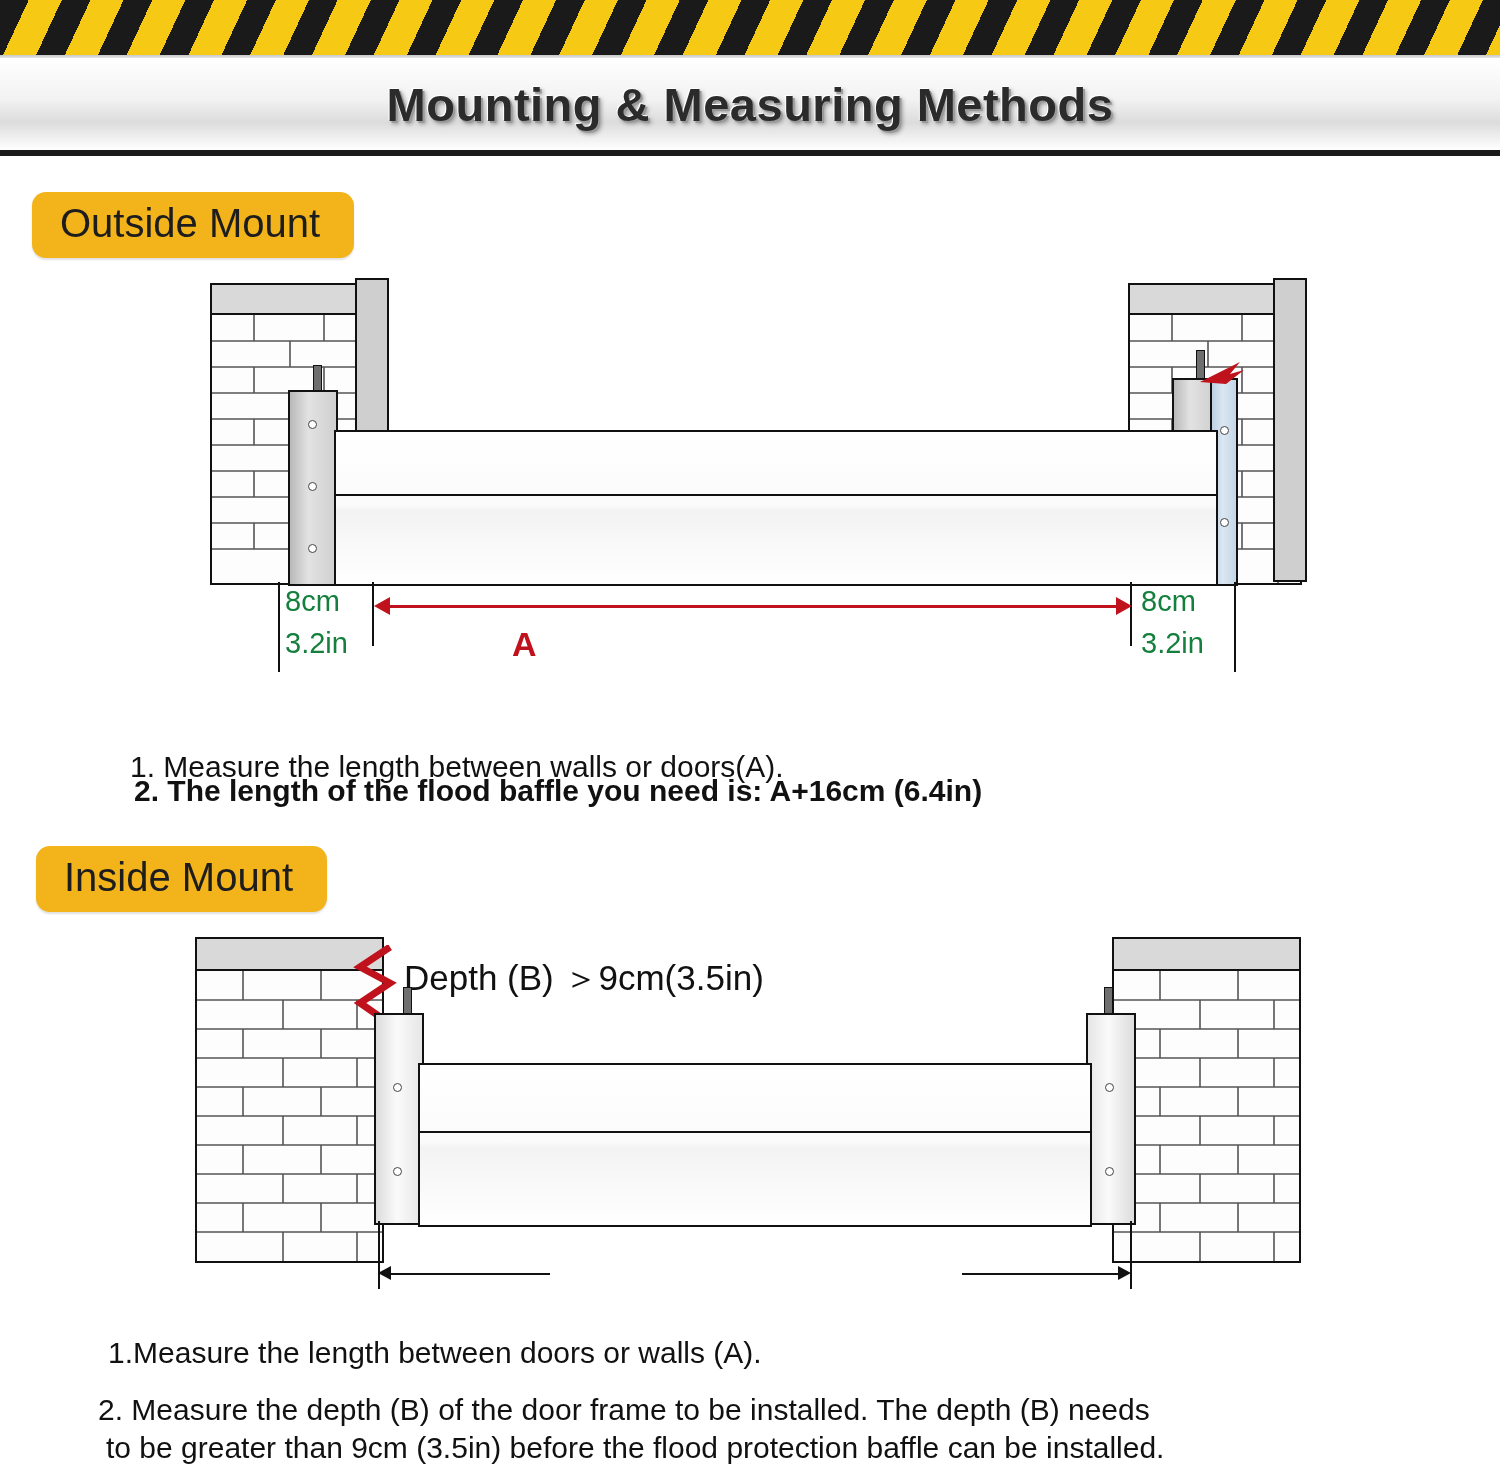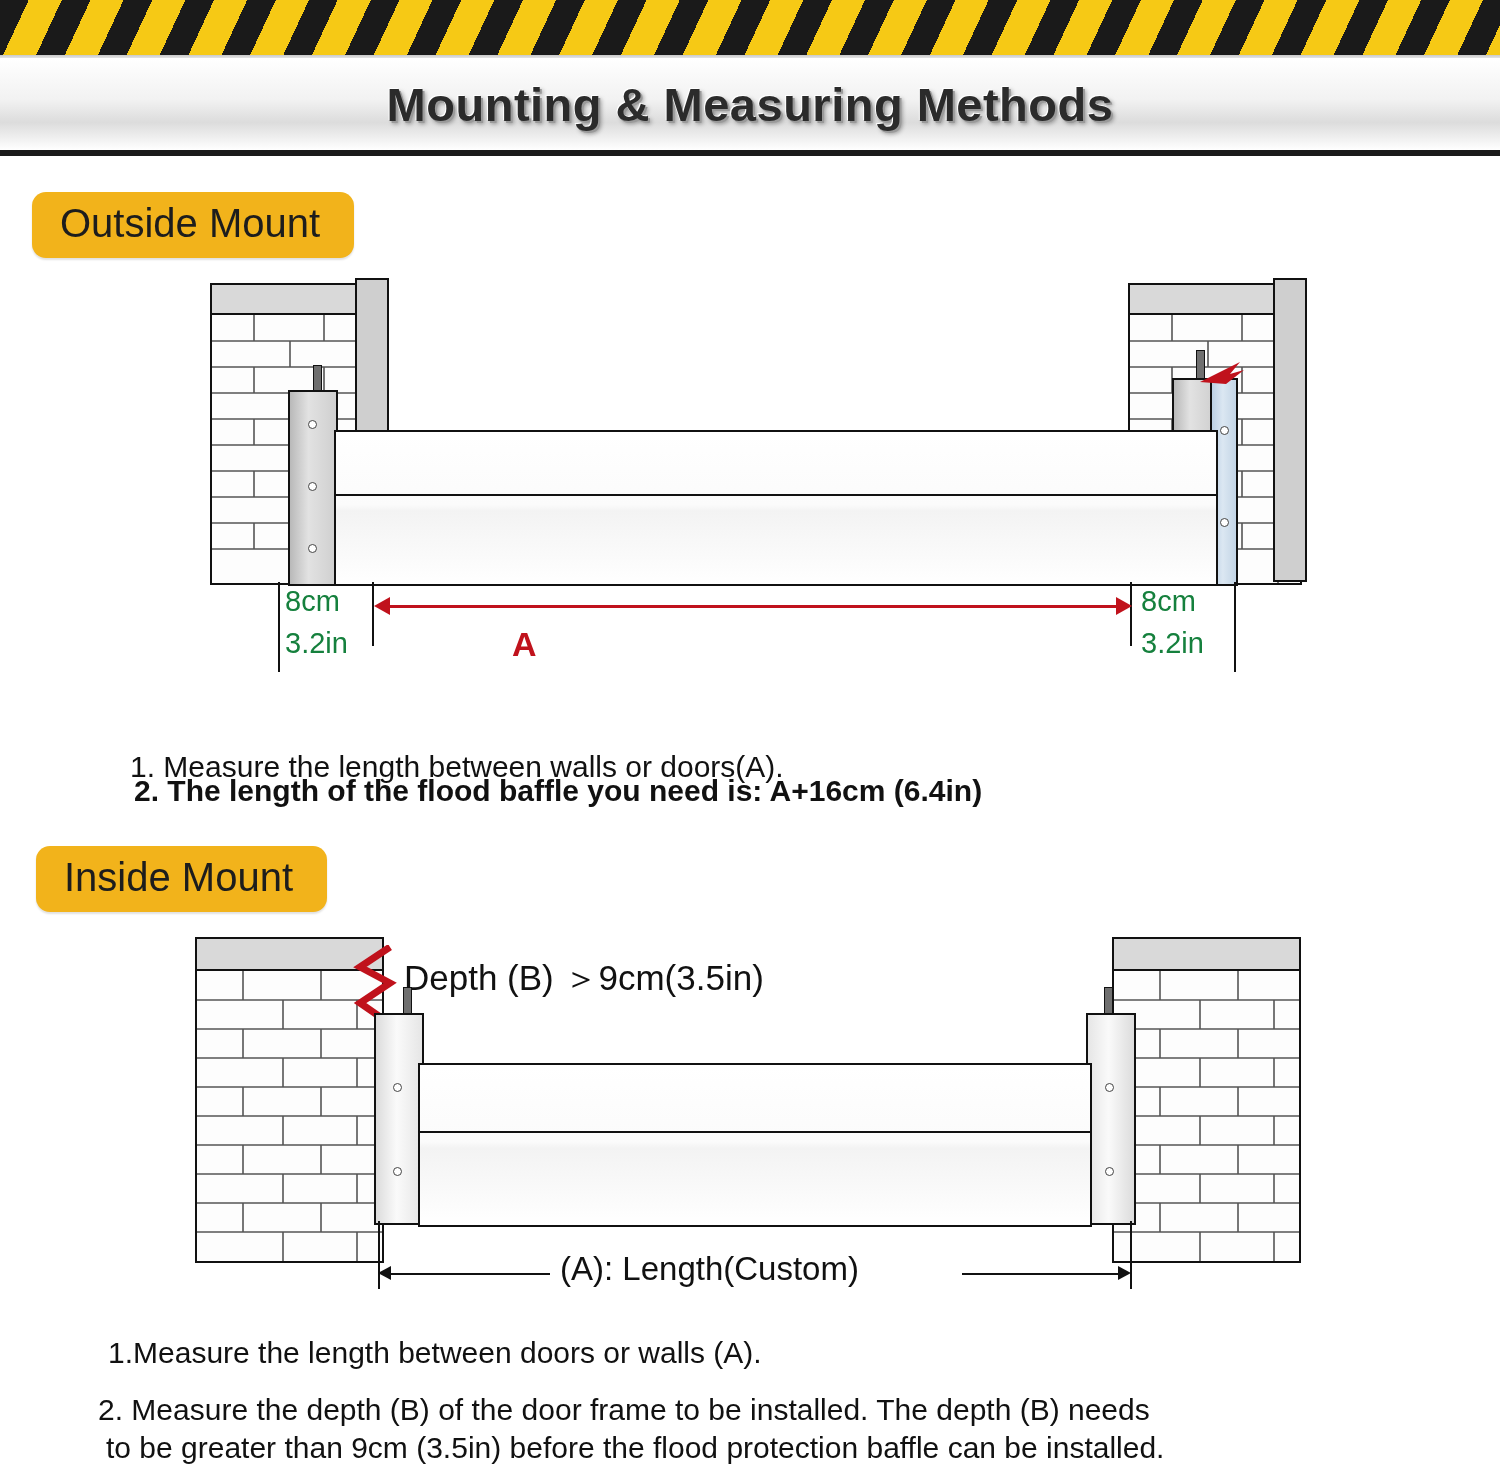--- a/index.html
+++ b/index.html
@@ -336,18 +336,17 @@
   <div class="panel" style="left:418px;top:138px;width:670px;height:160px;">
     <div class="seam" style="top:66px;"></div>
   </div>
 
   <div class="tick" style="left:378px;top:296px;height:68px;"></div>
   <div class="tick" style="left:1130px;top:296px;height:68px;"></div>
   <div class="blk-line" style="left:390px;top:348px;width:160px;"></div>
   <div class="blk-arrow left" style="left:378px;top:341px;"></div>
   <div class="blk-line" style="left:962px;top:348px;width:156px;"></div>
   <div class="blk-arrow right" style="left:1118px;top:341px;"></div>
-  <div class="caption" style="left:560px;top:325px;font-size:33px;">(A): Length(Custom)</div>
 </div>
 
 <div class="note-line" style="left:108px;top:1336px;">1.Measure the length between doors or walls (A).</div>
 <div class="note-line" style="left:98px;top:1393px;">2. Measure the depth (B) of the door frame to be installed. The depth (B) needs</div>
 <div class="note-line" style="left:106px;top:1431px;">to be greater than 9cm (3.5in) before the flood protection baffle can be installed.</div>
 
 </body></html>

